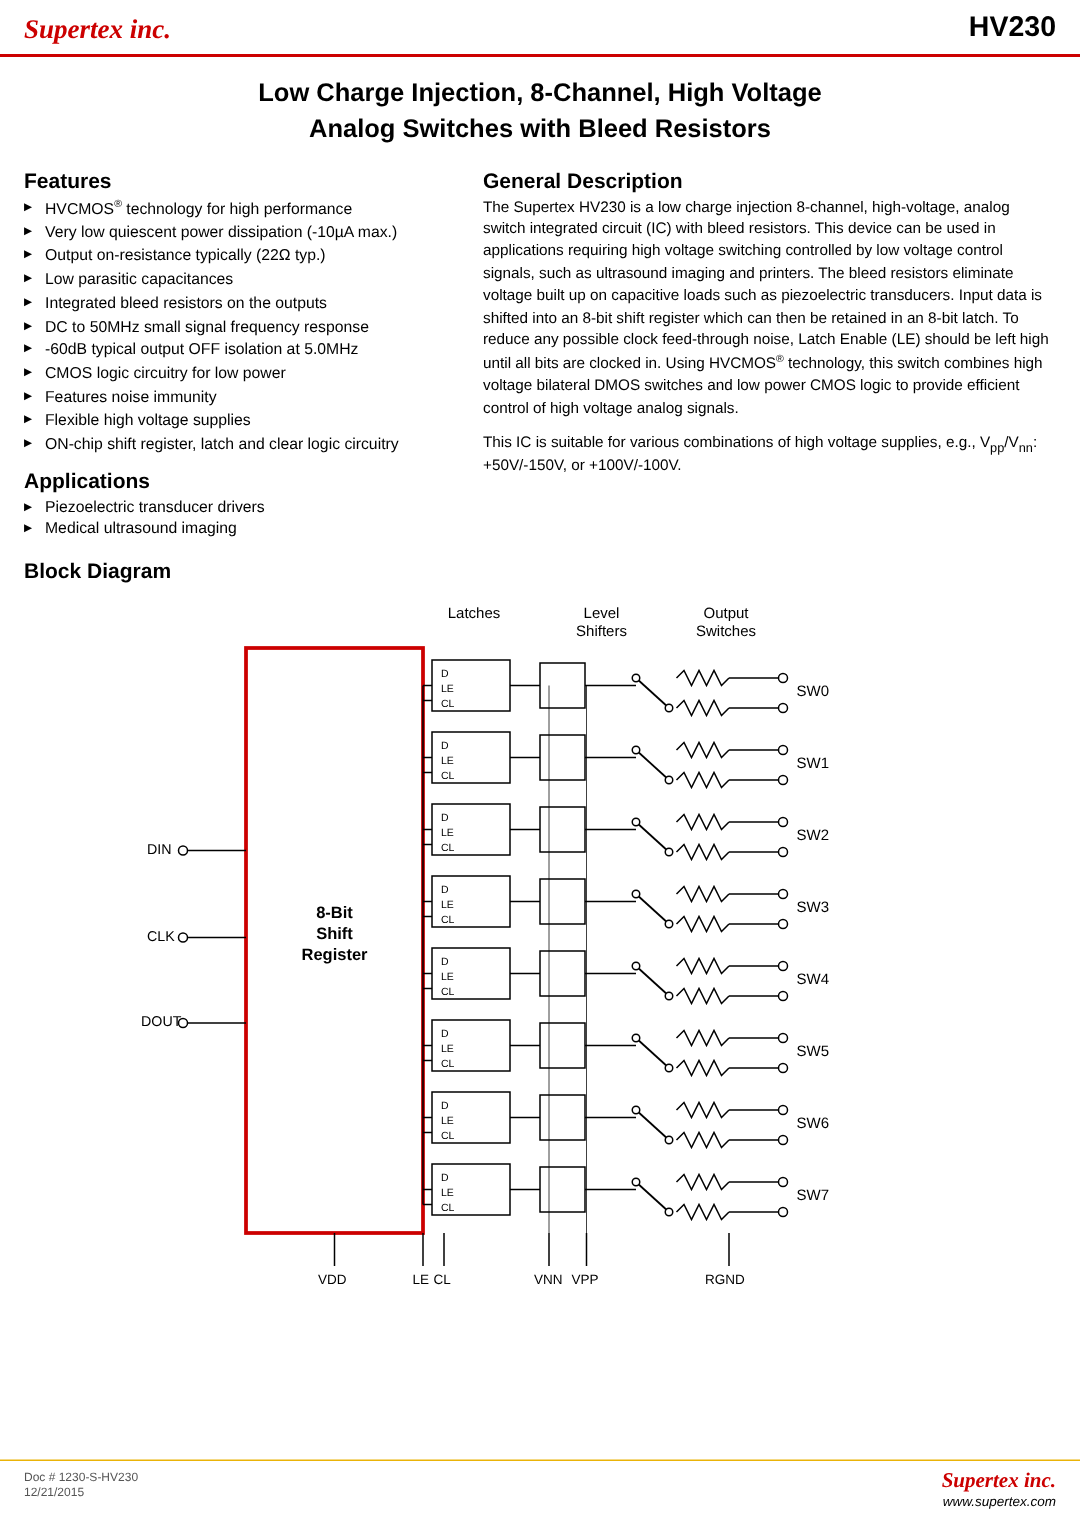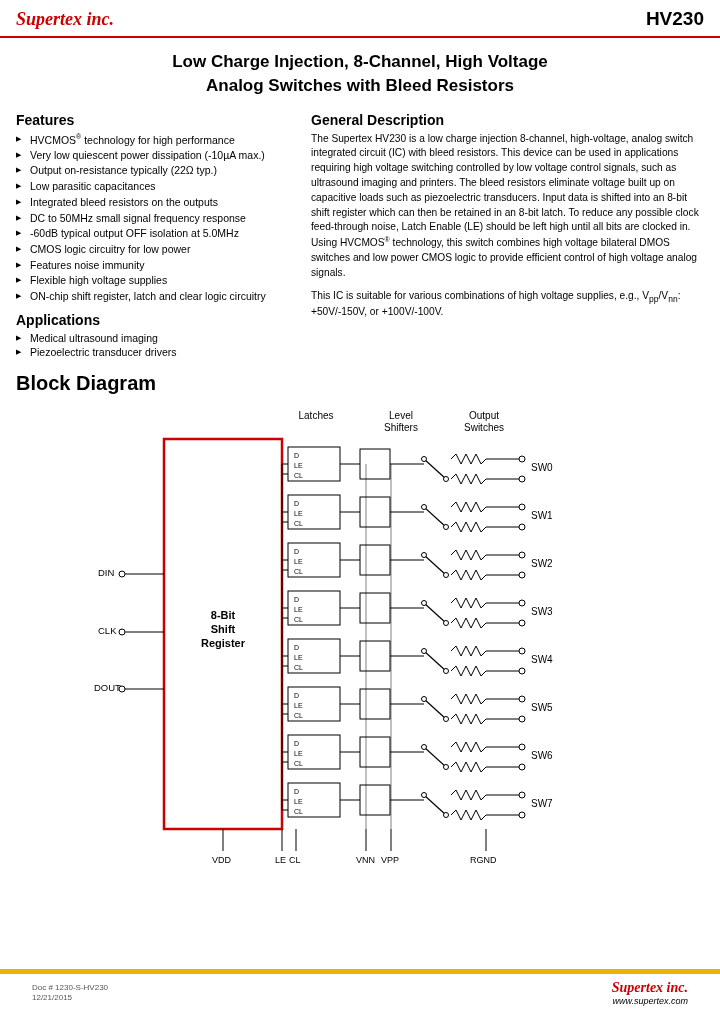--- a/index.html
+++ b/index.html
@@ -42,21 +42,21 @@
     .main-title {
       font-size: 17px;
       font-weight: bold;
       line-height: 1.4;
     }
 
     
     .content {
       display: flex;
       padding: 4px 16px 0 16px;
-      gap: 5px;
+      gap: 16px;
     }
 
     
     .left-col {
       width: 290px;
       flex-shrink: 0;
     }
 
     .section-title {
       font-size: 14px;
@@ -116,42 +116,42 @@
     }
     .general-desc p {
       margin-bottom: 8px;
     }
 
     
     .block-diagram-section {
       padding: 8px 16px 0 16px;
     }
     .block-diagram-title {
-      font-size: 20px;
+      font-size: 14px;
       font-weight: bold;
       margin-bottom: 6px;
     }
 
     .diagram-container {
       width: 100%;
       display: flex;
       justify-content: center;
     }
 
     
     .footer {
       position: absolute;
       bottom: 0;
       left: 0;
       right: 0;
       display: flex;
       justify-content: space-between;
-      align-items: center;
-      padding: 6px 32px;
-      border-top: 5px solid #eab308;
+      align-items: flex-start;
+      padding: 6px 16px;
+      border-top: 1px solid #eab308;
     }
     .footer-left {
       font-size: 8px;
       color: #555;
       line-height: 1.3;
     }
     .footer-right {
       text-align: right;
     }
     .footer-logo {
@@ -200,22 +200,22 @@
       <li>DC to 50MHz small signal frequency response</li>
       <li>-60dB typical output OFF isolation at 5.0MHz</li>
       <li>CMOS logic circuitry for low power</li>
       <li>Features noise immunity</li>
       <li>Flexible high voltage supplies</li>
       <li>ON-chip shift register, latch and clear logic circuitry</li>
     </ul>
 
     <div class="section-title">Applications</div>
     <ul class="applications-list">
+      <li>Piezoelectric transducer drivers</li>
       <li>Medical ultrasound imaging</li>
-      <li>Piezoelectric transducer drivers</li>
     </ul>
   </div>
 
   <div class="right-col">
     <div class="section-title">General Description</div>
     <div class="general-desc">
       <p>The Supertex HV230 is a low charge injection 8-channel, high-voltage, analog switch integrated circuit (IC) with bleed resistors. This device can be used in applications requiring high voltage switching controlled by low voltage control signals, such as ultrasound imaging and printers. The bleed resistors eliminate voltage built up on capacitive loads such as piezoelectric transducers. Input data is shifted into an 8-bit shift register which can then be retained in an 8-bit latch. To reduce any possible clock feed-through noise, Latch Enable (LE) should be left high until all bits are clocked in. Using HVCMOS<sup>®</sup> technology, this switch combines high voltage bilateral DMOS switches and low power CMOS logic to provide efficient control of high voltage analog signals.</p>
       <p>This IC is suitable for various combinations of high voltage supplies, e.g., V<sub>pp</sub>/V<sub>nn</sub>: +50V/-150V, or +100V/-100V.</p>
     </div>
   </div>

